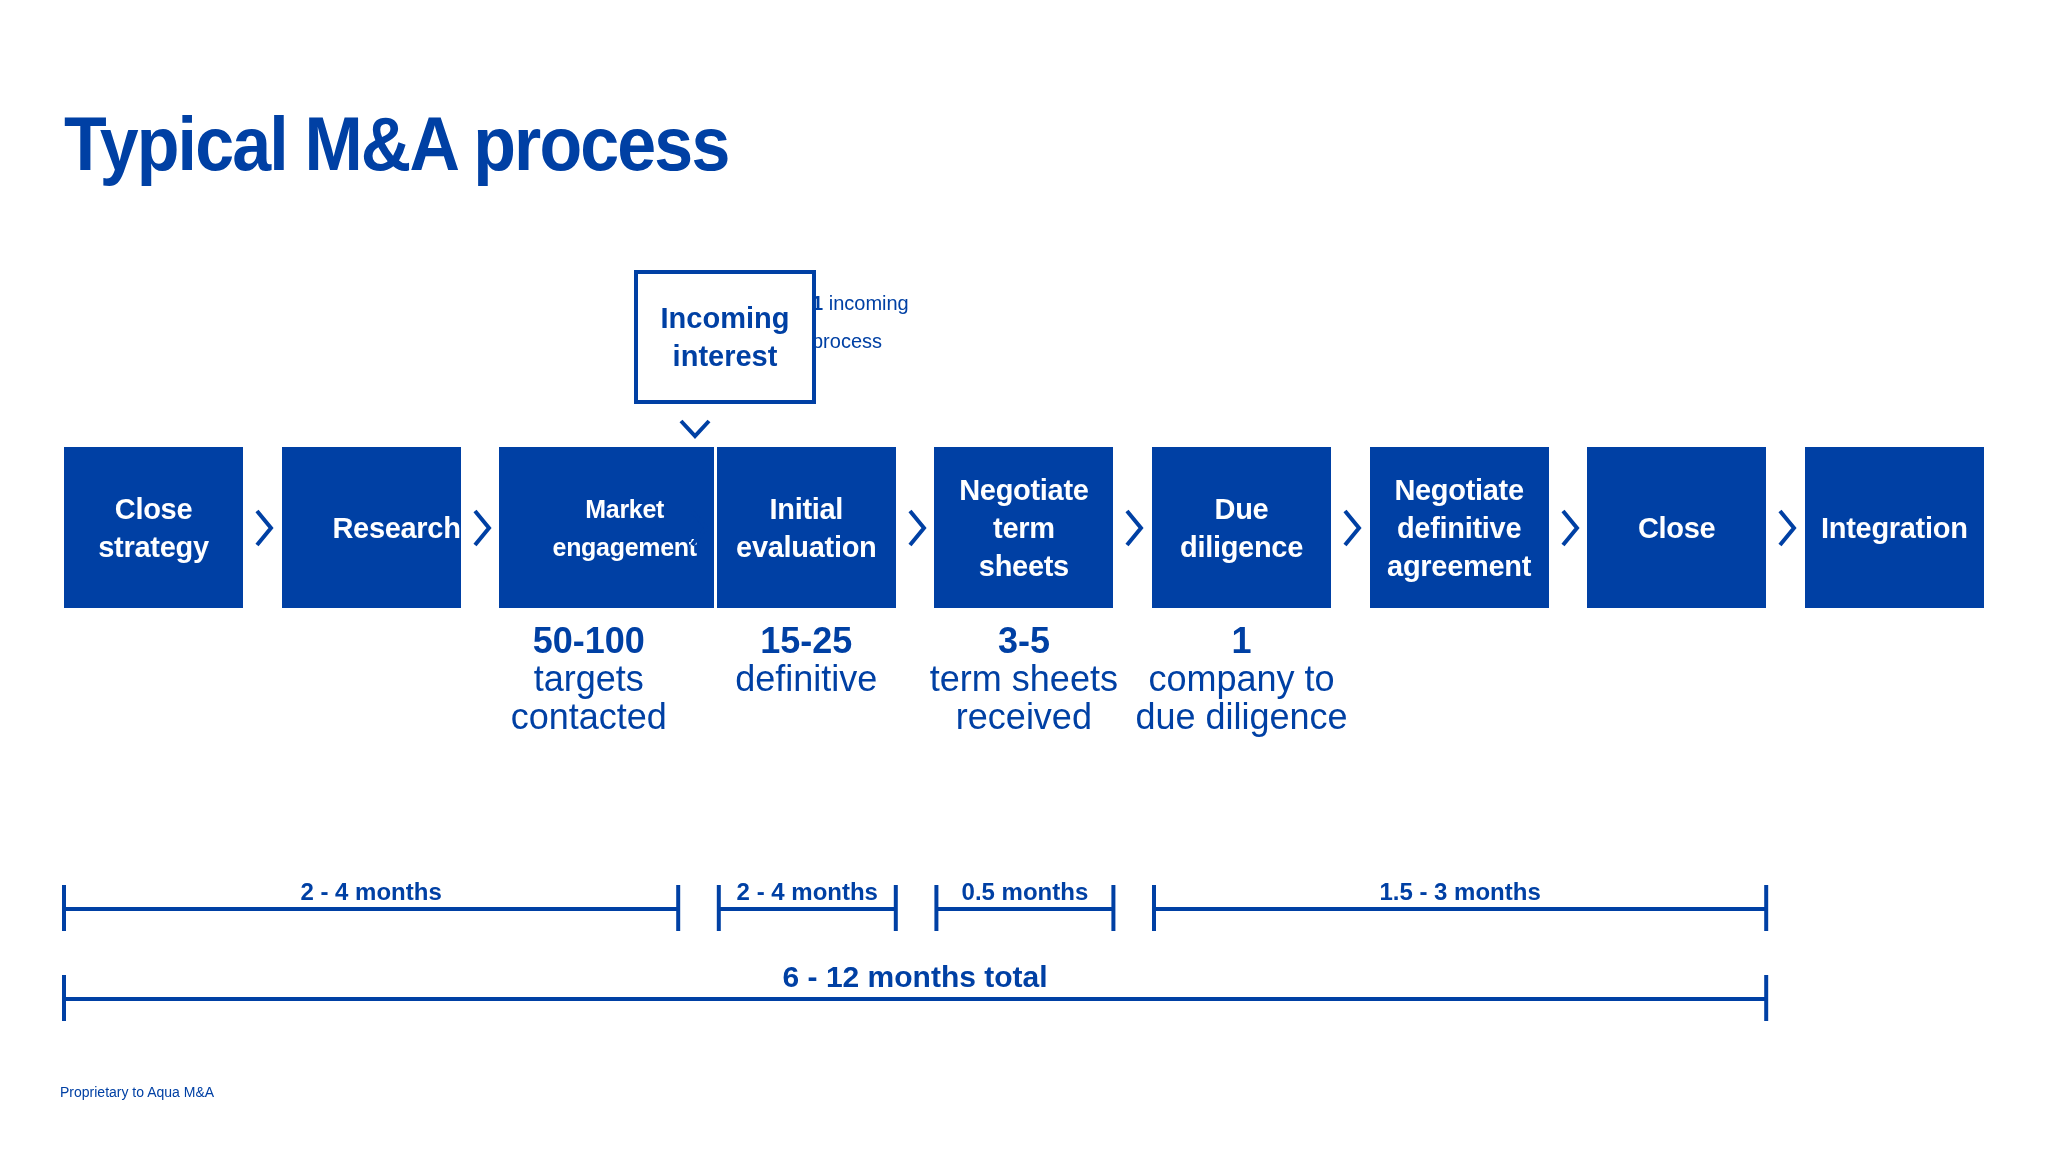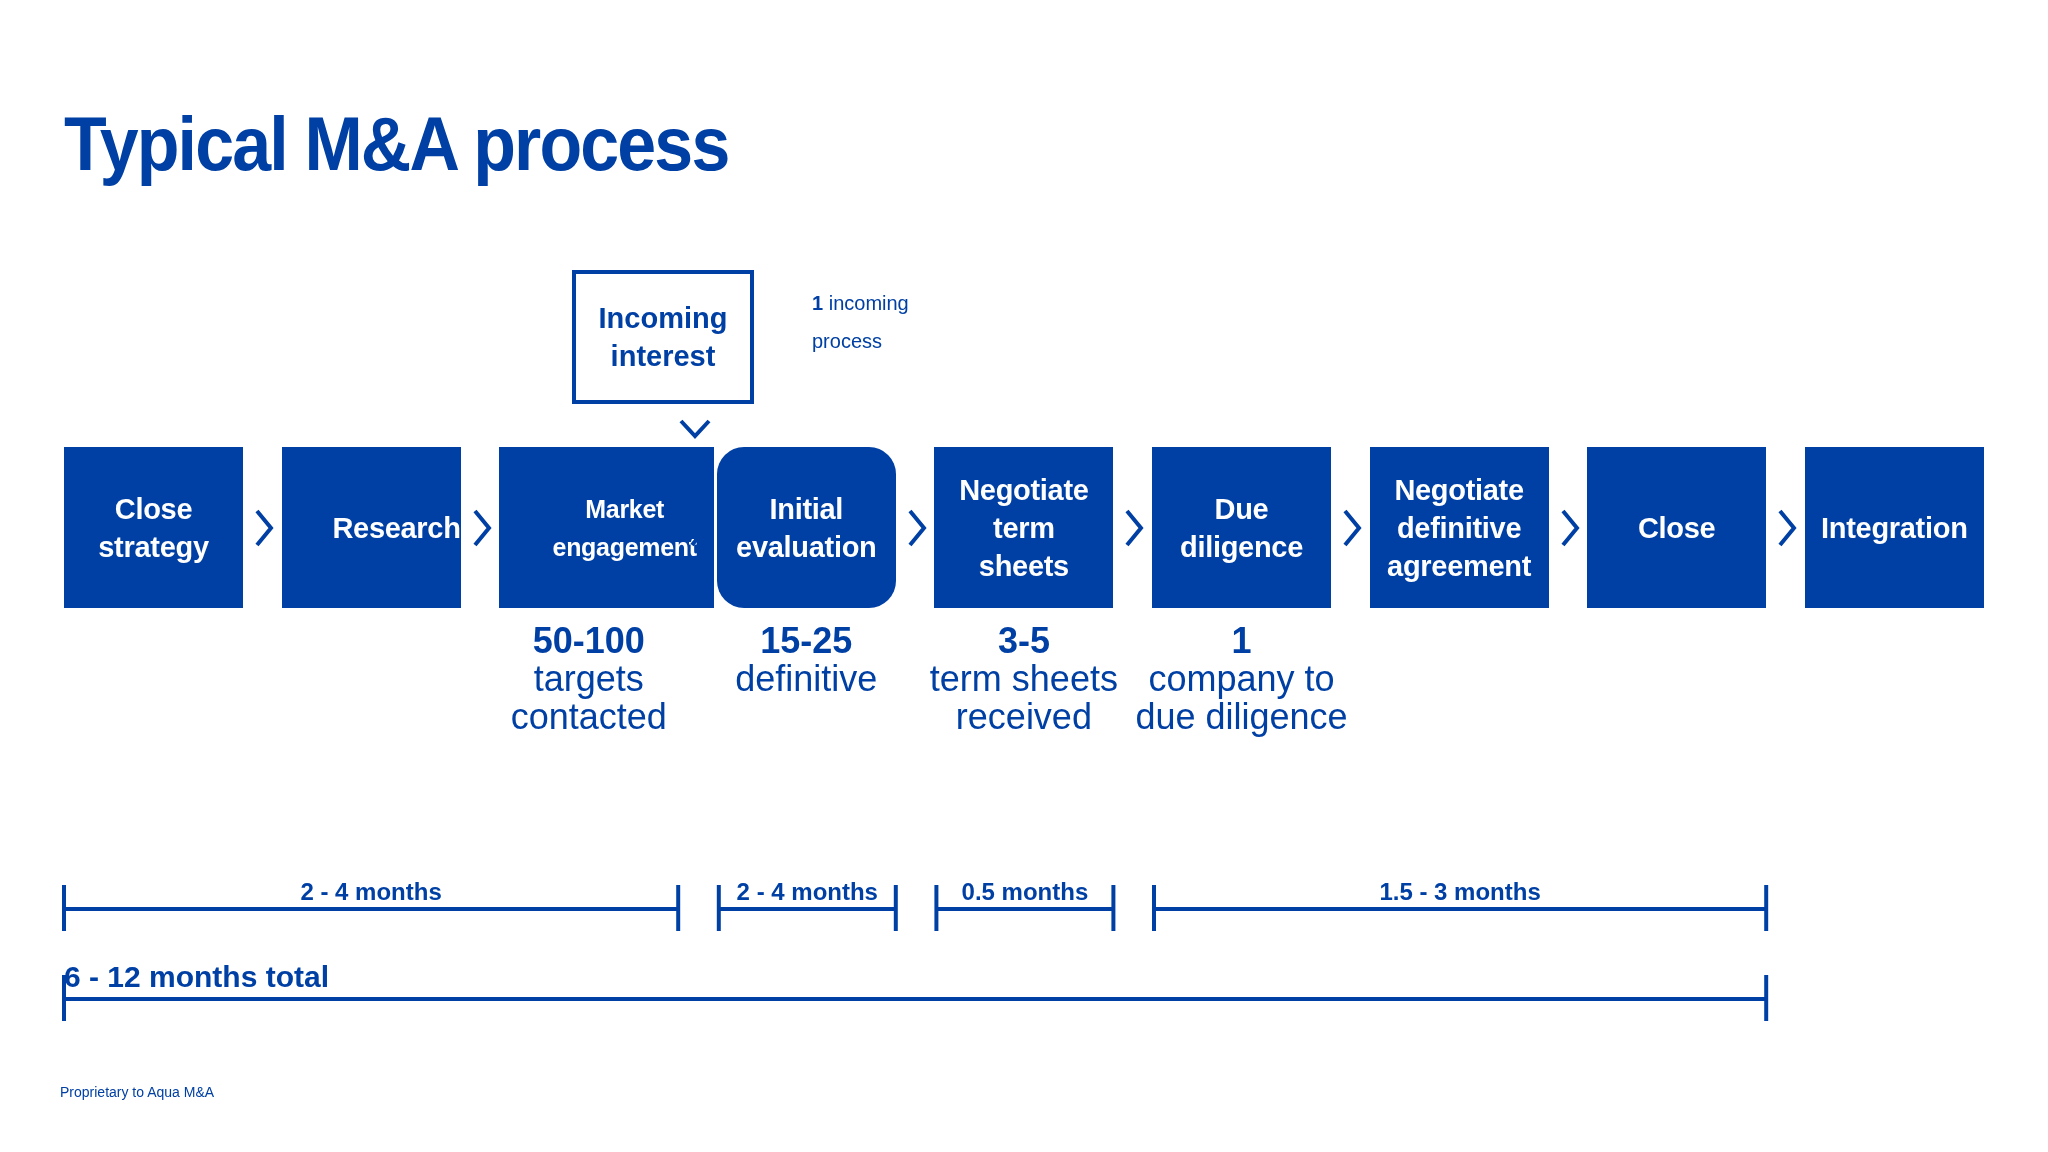--- a/index.html
+++ b/index.html
@@ -1,35 +1,35 @@
 <!DOCTYPE html>
 <html><head>
 <meta charset="utf-8">
 <style>
   html, body { margin:0; padding:0; }
   body { width:2048px; height:1152px; background:#ffffff; position:relative; overflow:hidden;
          font-family:"Liberation Sans", sans-serif; color:#0040a4; }
   .title { position:absolute; left:64px; top:100px; font-size:76px; font-weight:700; letter-spacing:-2px;
            transform:scaleX(0.92); transform-origin:left top; }
-  .incoming { position:absolute; left:572px; top:270px; width:174px; height:126px; border:4px solid #0040a4;
+  .incoming { position:absolute; left:634px; top:270px; width:174px; height:126px; border:4px solid #0040a4;
               display:flex; align-items:center; justify-content:center; text-align:center;
               font-size:29px; font-weight:700; line-height:38px; }
   .incoming-note { position:absolute; left:812px; top:284px; font-size:20px; line-height:38px; }
   .incoming-note b { font-weight:700; }
   .down-chevron { position:absolute; left:678px; top:418px; }
   .step { position:absolute; top:447px; width:179px; height:161px; background:#0040a4; color:#ffffff;
           display:flex; align-items:center; justify-content:center; text-align:center;
           font-weight:700; font-size:29px; line-height:38px; letter-spacing:-0.3px; }
   .step.small { font-size:25px;padding-left:36px; }
   .arrow { position:absolute; top:508px; }
   .metric { position:absolute; top:622px; width:220px; text-align:center; font-size:36px; line-height:38px; }
   .metric .num { font-weight:700; }
   .timeline { position:absolute; left:0; top:0; }
   .span-label { position:absolute; font-weight:700; font-size:24px; text-align:center; }
-  .total-label { position:absolute; font-weight:700; font-size:30px; text-align:left; }
+  .total-label { position:absolute; font-weight:700; font-size:30px; text-align:center; }
   .footer { position:absolute; left:60px; top:1084px; font-size:14px; }
 </style>
 </head>
 <body>
 
 <div class="title">Typical M&amp;A process</div>
 
 <div class="incoming">
   <span>Incoming interest</span>
 </div>
@@ -45,21 +45,21 @@
 <div id="steps">
     <div class="step" style="left: 64px;">
       <span style="display: inline-block; max-width: 160px;">Close strategy</span>
     </div>
     <div class="step" style="left: 281.6px; justify-content: flex-end;">
       <span style="display: inline-block; max-width: 160px;">Research</span>
     </div>
     <div class="step small" style="left: 499.2px;">
       <span style="display: inline-block; max-width: 160px;">Market engagement</span>
     </div>
-    <div class="step" style="left: 716.8px; border-radius: 27px;">
+    <div class="step" style="left: 716.8px;">
       <span style="display: inline-block; max-width: 160px;">Initial evaluation</span>
     </div>
     <div class="step" style="left: 934.4px;">
       <span style="display: inline-block; max-width: 150px;">Negotiate term sheets</span>
     </div>
     <div class="step" style="left: 1152px;">
       <span style="display: inline-block; max-width: 160px;">Due diligence</span>
     </div>
     <div class="step" style="left: 1369.6px;">
       <span style="display: inline-block; max-width: 160px;">Negotiate definitive agreement</span>

